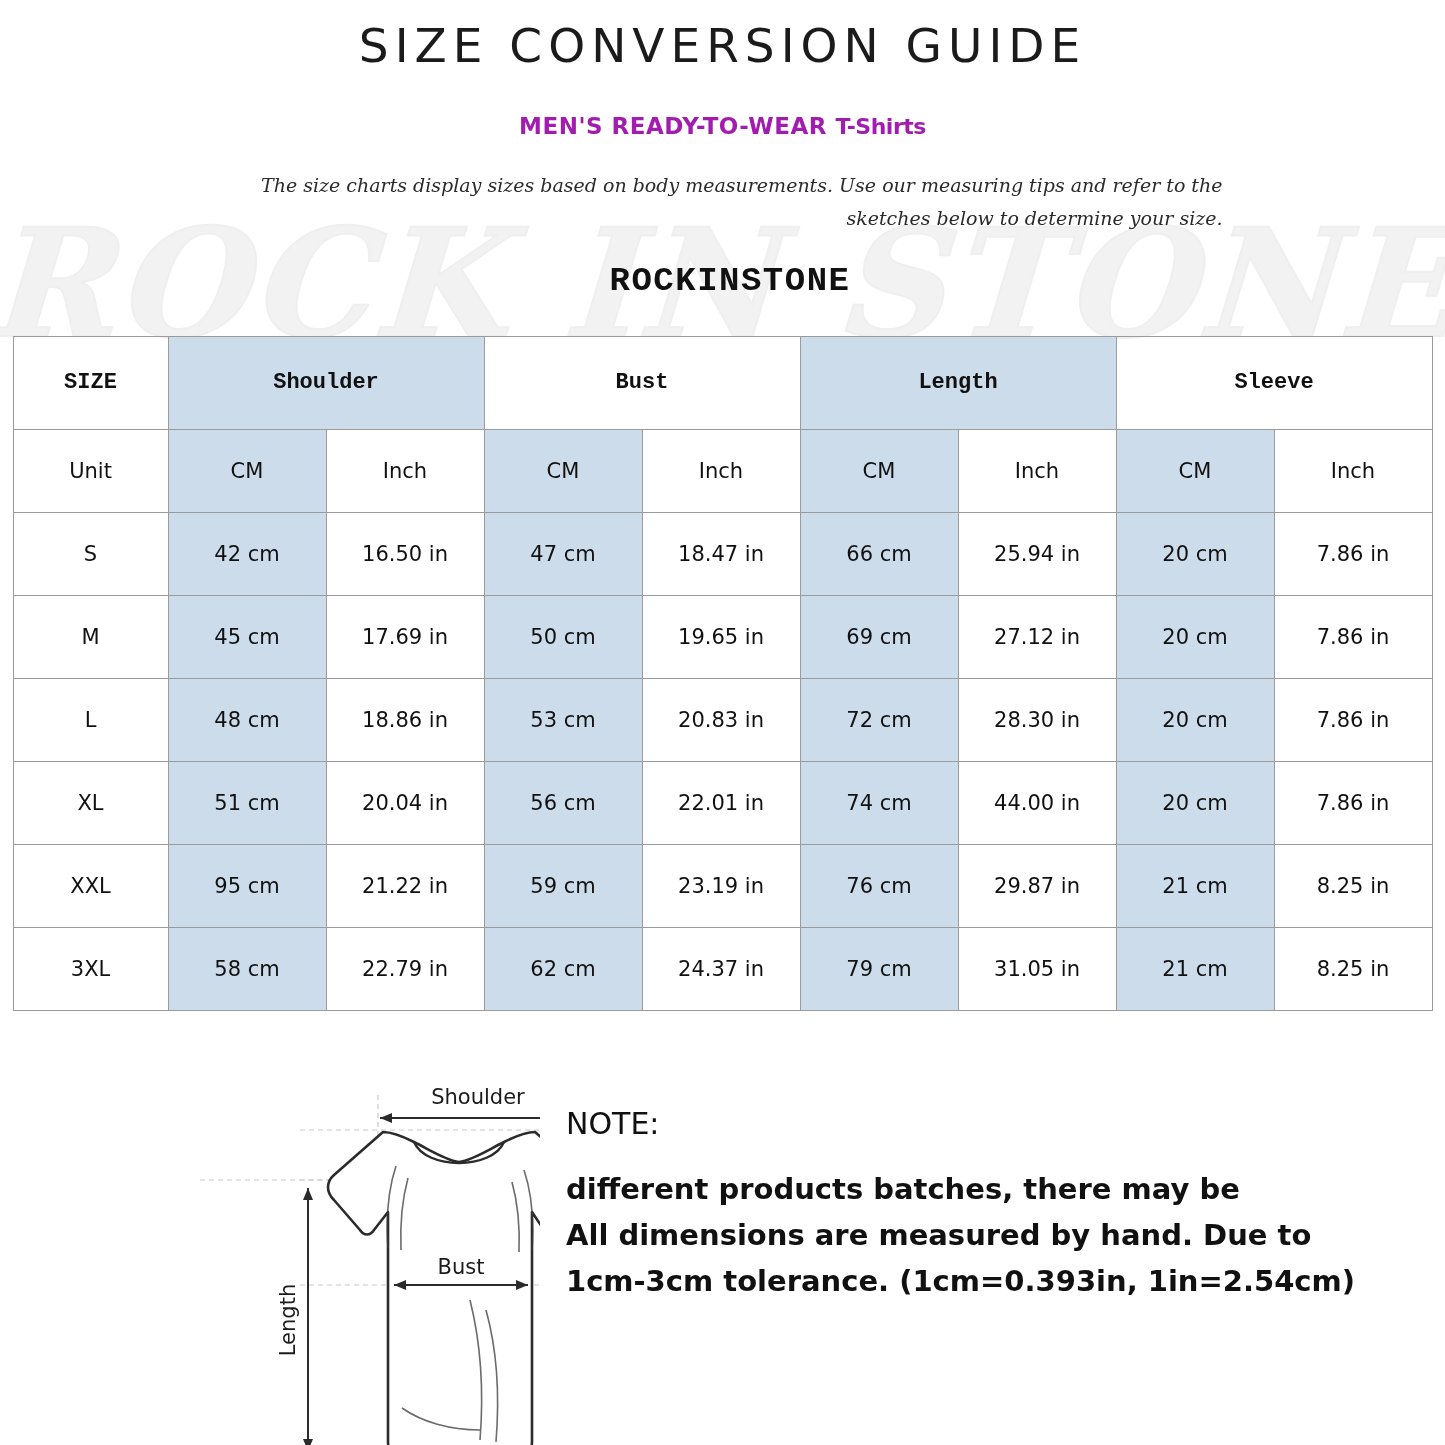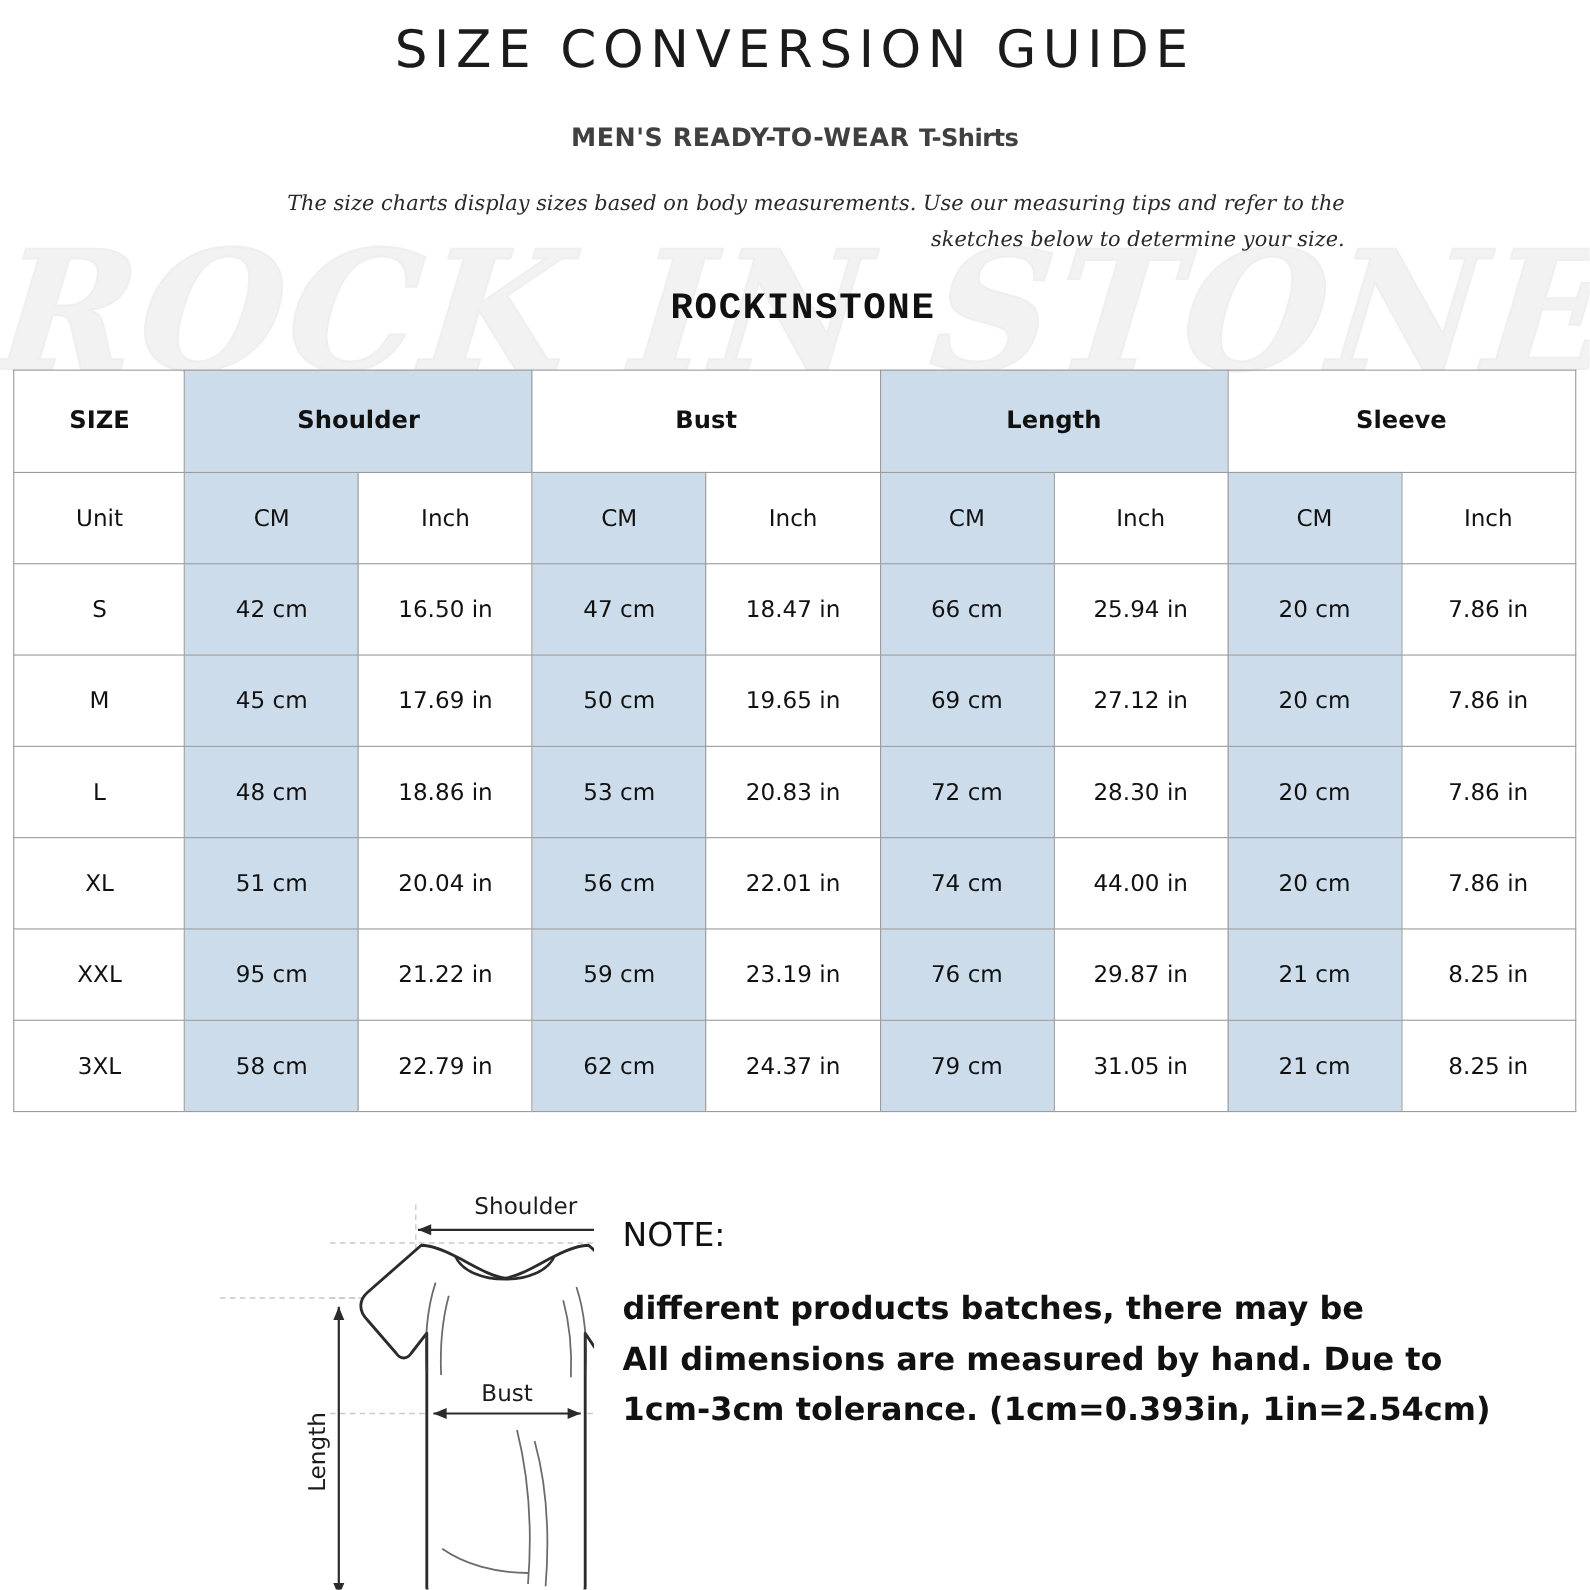--- a/index.html
+++ b/index.html
@@ -48,21 +48,21 @@
     letter-spacing: 6px;
     margin-top: 18px;
     color: #1b1b1b;
   }
   .subtitle {
     text-align: center;
     font-weight: 700;
     font-size: 23px;
     letter-spacing: 0.5px;
     margin-top: 40px;
-    color: #404040;
+    color: #a21caf;
   }
   .subtitle .sub-b {
     font-family: "DejaVu Sans", sans-serif;
     font-weight: 700;
     font-size: 22px;
     letter-spacing: -0.5px;
   }
   .desc {
     margin: 30px auto 0 auto;
     width: 1000px;
@@ -100,21 +100,21 @@
     height: 82px;
     padding: 0;
   }
   table.size-table th {
     font-weight: 700;
     font-size: 22px;
   }
   .hl { background: #ccdceb; }
   .col-size { width: 155px; }
   .grp { width: 158px; }
-  tr.head-row th { height: 92px; }
+  tr.head-row th { height: 92px; font-family: Liberation Mono, monospace; }
 </style>
 </head>
 <body>
 
 <div class="watermark">ROCK IN STONE</div>
 
 <div class="content">
 
   <div class="title">SIZE CONVERSION GUIDE</div>
 

